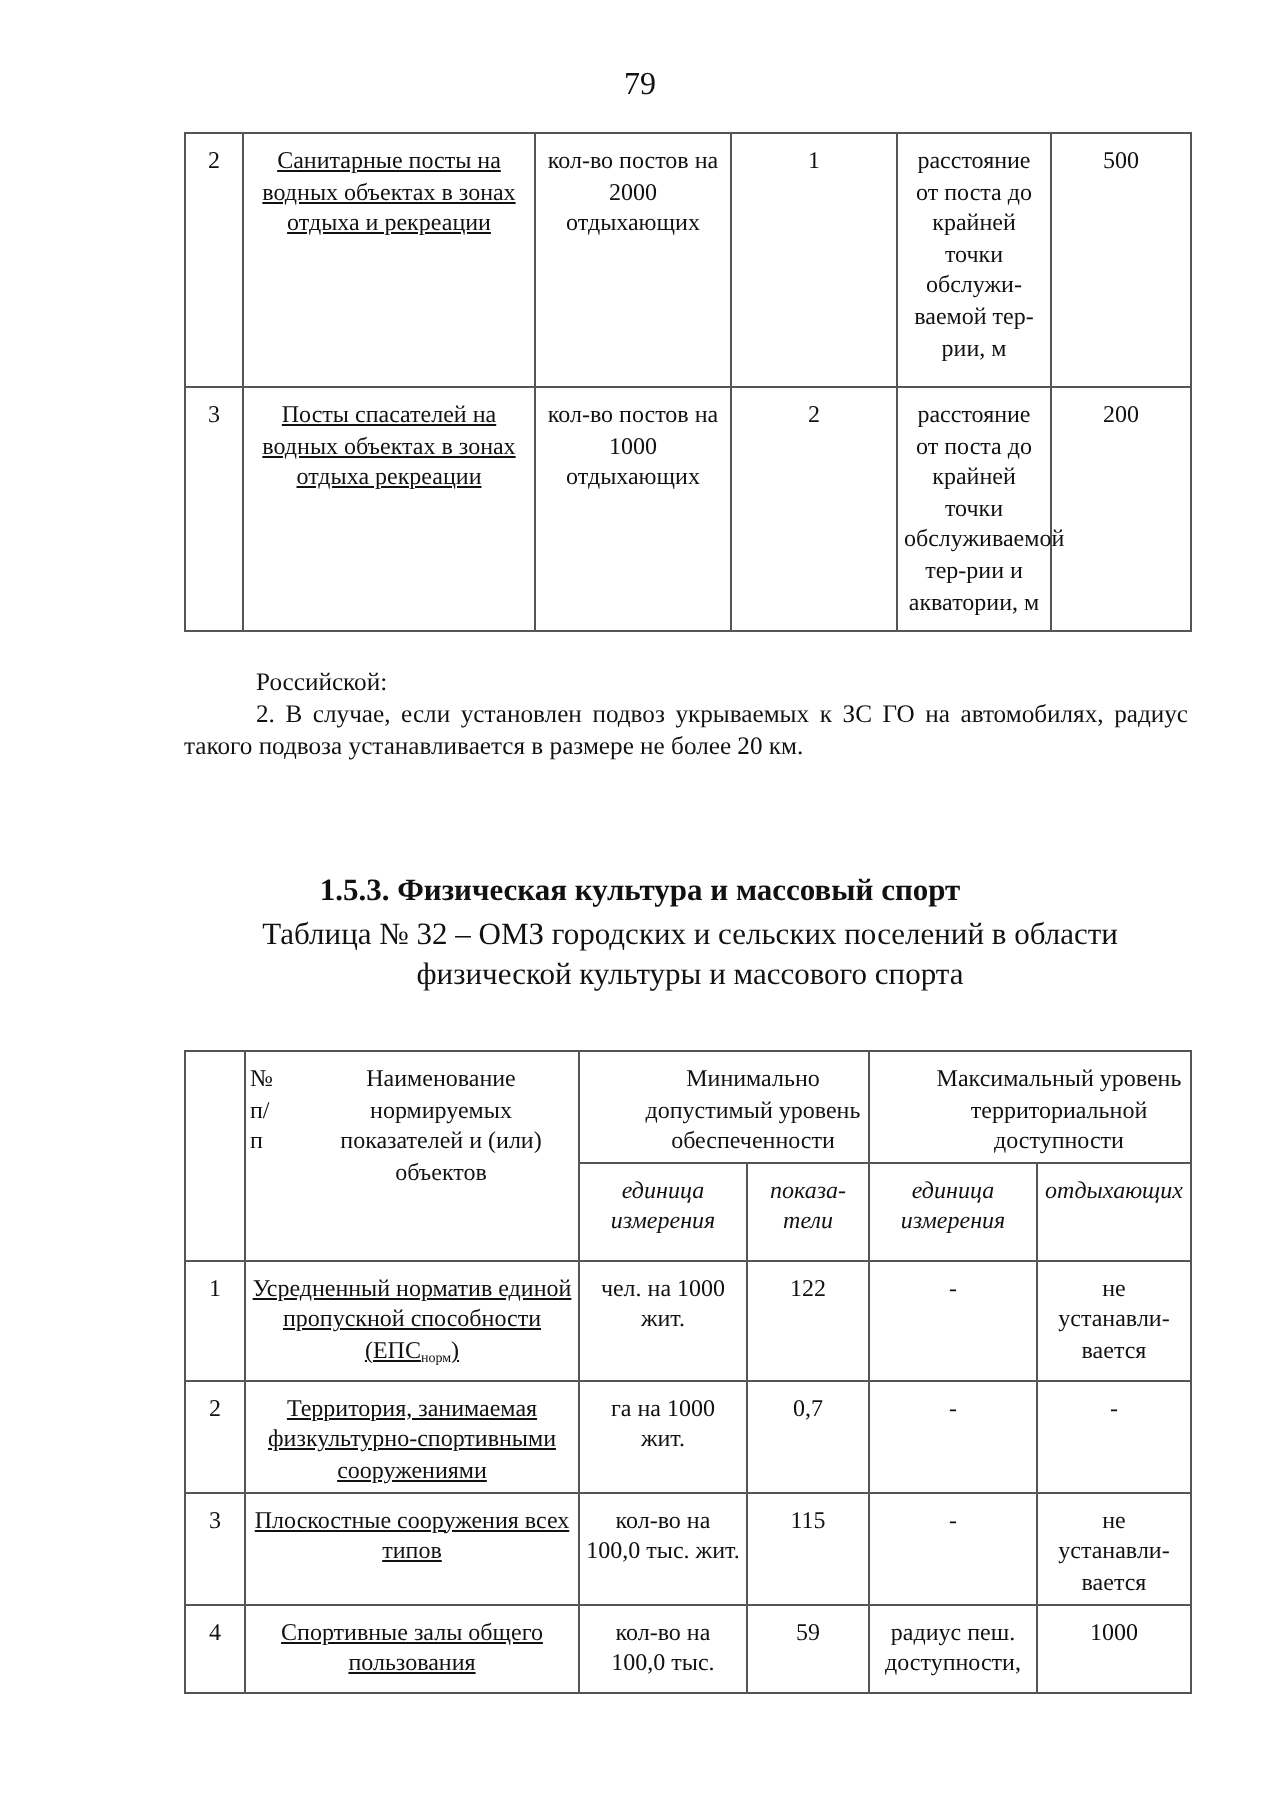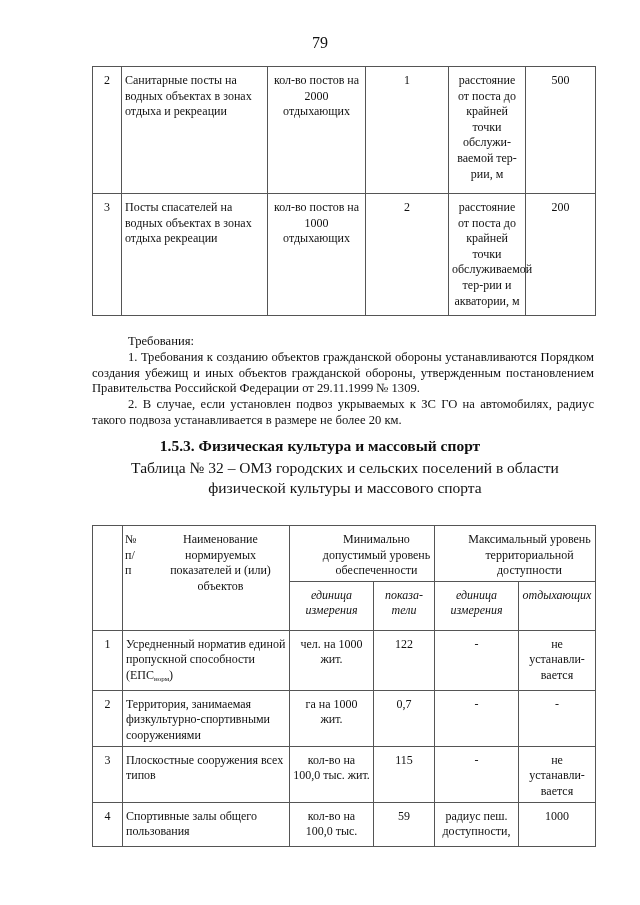--- a/index.html
+++ b/index.html
@@ -12,21 +12,21 @@
       position: absolute; top: 34px; left: 0; width: 640px;
       text-align: center; font-size: 16px;
     }
     table { border-collapse: collapse; position: absolute; table-layout: fixed; }
     td, th {
       border: 1px solid #555555; vertical-align: top;
       font-size: 12px; line-height: 15.6px; font-weight: normal;
       padding: 6px 3px 2px 3px;
     }
     .c { text-align: center; }
-    .l { text-align: left; }
+    .l { text-align: center; text-decoration: underline; }
 
     
     #t1 { left: 92px; top: 66px; width: 503px; }
     #t1 .r2 { height: 127px; }
     #t1 .r3 { height: 122px; }
 
     .notes {
       position: absolute; left: 92px; top: 334px; width: 502px;
       font-size: 12.6px; line-height: 15.8px; text-align: justify;
     }
@@ -80,22 +80,21 @@
     <td class="l">Посты спасателей на водных объектах в зонах отдыха  рекреации</td>
     <td class="c">кол-во постов на 1000 отдыхающих</td>
     <td class="c">2</td>
     <td class="c">расстояние от поста до крайней точки обслуживаемой тер-рии и акватории, м</td>
     <td class="c">200</td>
   </tr>
 </tbody>
   </table>
 
 <div class="notes">
-  <p class="indent">Требования:</p>
-  <p class="indent">1. Требования к созданию объектов гражданской обороны устанавливаются Порядком создания убежищ и иных объектов гражданской обороны, утвержденным постановлением Правительства Российской Федерации от 29.11.1999 № 1309.</p>
+  <p class="indent">Российской:</p>
   <p class="indent">2. В случае, если установлен подвоз укрываемых к ЗС ГО на автомобилях, радиус такого подвоза устанавливается в размере не более 20 км.</p>
 </div>
 
 <div class="section-title">1.5.3. Физическая культура и массовый спорт</div>
 <div class="table-caption">Таблица № 32 – ОМЗ городских и сельских поселений в области физической культуры и массового спорта</div>
 
 <table id="t2">
   <colgroup>
     <col style="width:30px">
       <col style="width:167px">

